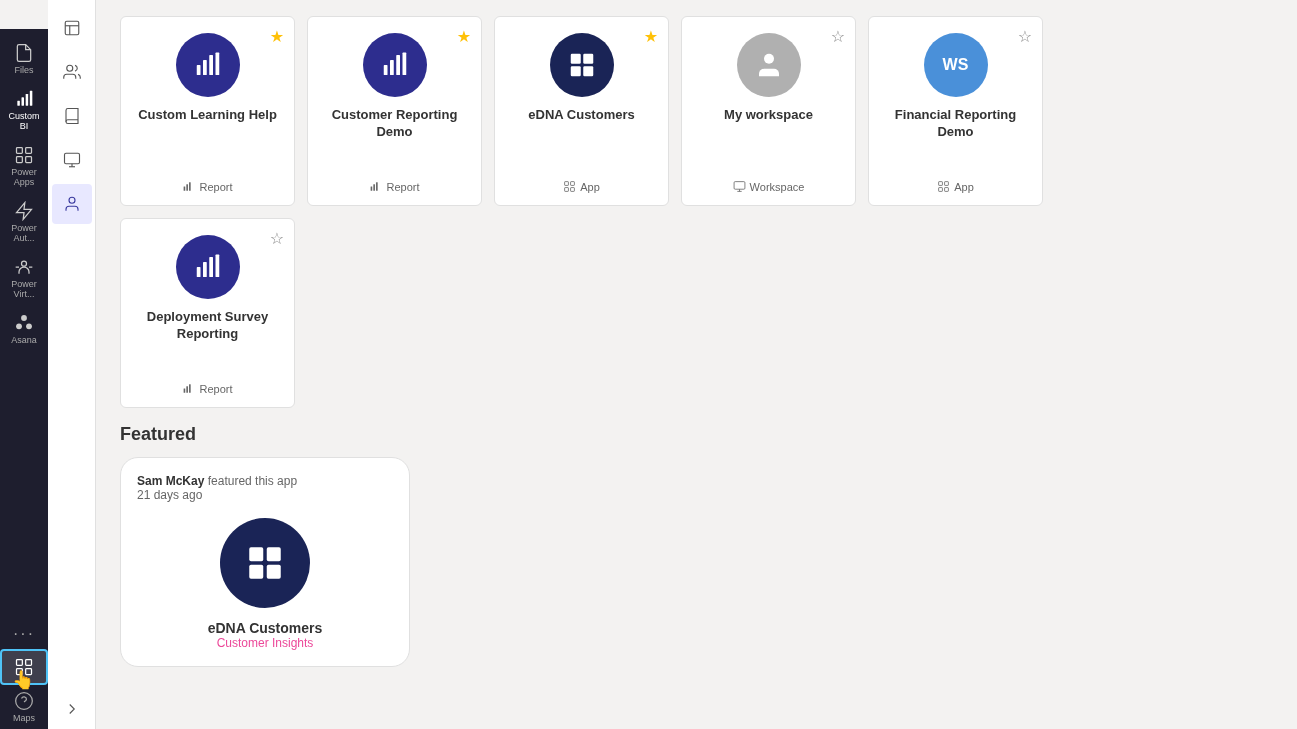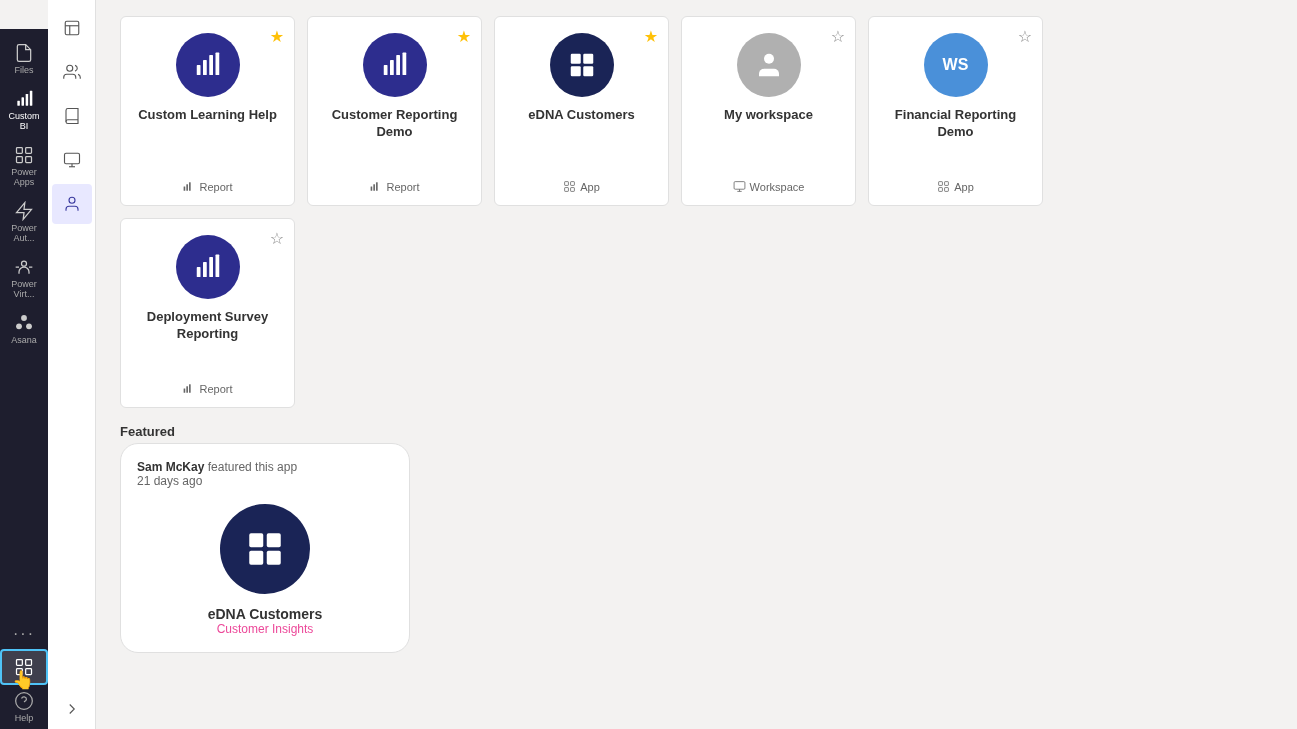--- a/index.html
+++ b/index.html
@@ -157,24 +157,24 @@
       font-size: 16px;
       font-weight: 600;
       margin-bottom: 10px;
     }
 
     
     .featured-section {
       margin-top: 16px;
     }
     .featured-title {
-      font-size: 13px;
+      font-size: 18px;
       font-weight: 600;
       color: #333;
-      margin-bottom: 4px;
+      margin-bottom: 12px;
     }
     .featured-card {
       background: #fff;
       border-radius: 18px;
       border: 1px solid #e0e0e0;
       width: 290px;
       padding: 16px;
       cursor: pointer;
     }
     .featured-meta {
@@ -283,21 +283,21 @@
         <rect x="14" y="14" width="7" height="7" rx="1"></rect>
       </svg>
       <span class="cursor-hand">👆</span>
     </div>
     <div class="icon-bar-item">
       <svg viewBox="0 0 24 24" fill="none" stroke="#aaa" stroke-width="1.5" width="20" height="20">
         <circle cx="12" cy="12" r="10"></circle>
         <path d="M9.09 9a3 3 0 015.83 1c0 2-3 3-3 3"></path>
         <line x1="12" y1="17" x2="12.01" y2="17"></line>
       </svg>
-      <span class="label">Help</span>
+      <span class="label">Maps</span>
     </div>
   </div>
 </div>
 
 <div class="sidebar">
   <div class="sidebar-item">
     <svg viewBox="0 0 24 24" fill="none" stroke="currentColor" stroke-width="1.5" width="18" height="18">
       <rect x="3" y="3" width="18" height="18" rx="2"></rect>
       <line x1="3" y1="9" x2="21" y2="9"></line>
       <line x1="9" y1="9" x2="9" y2="21"></line>

